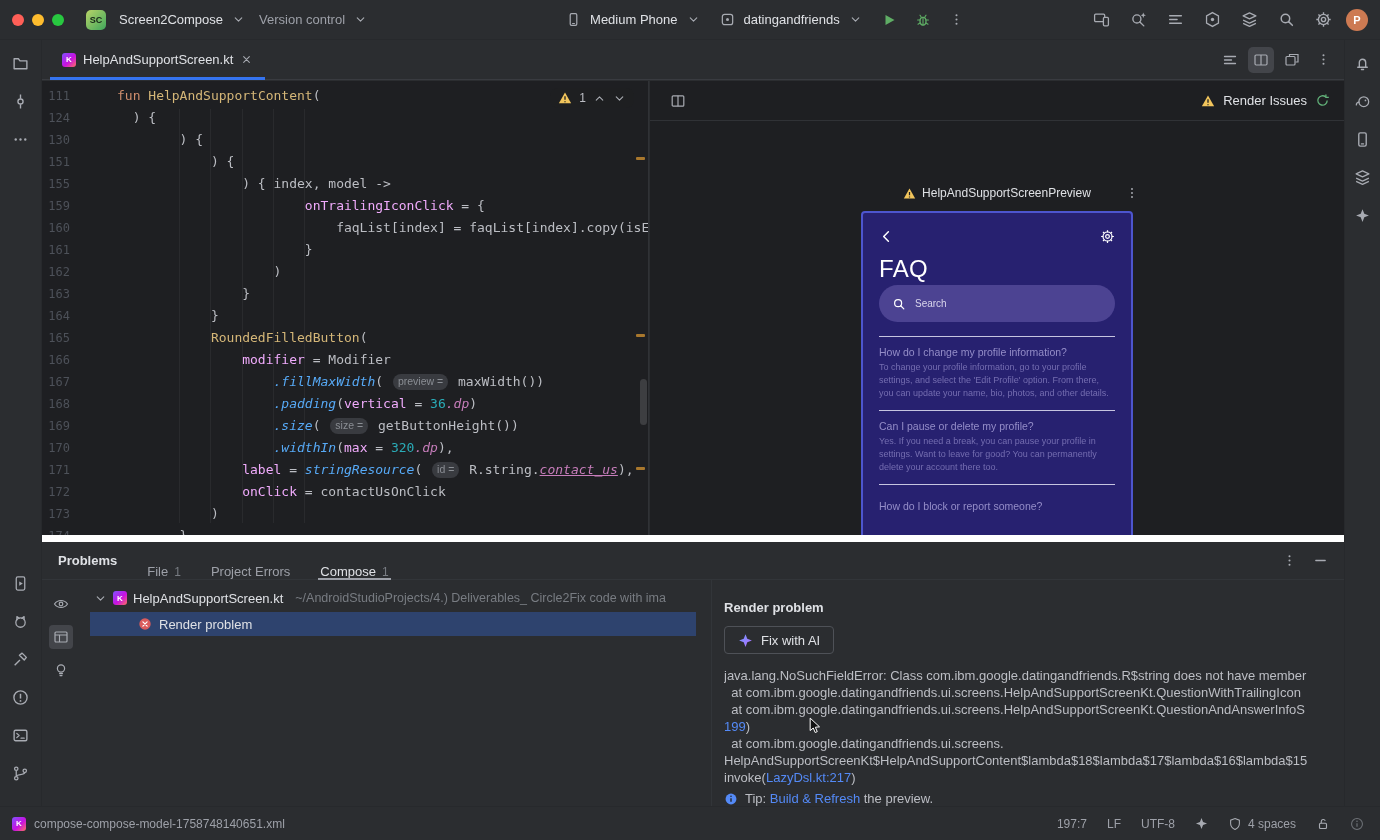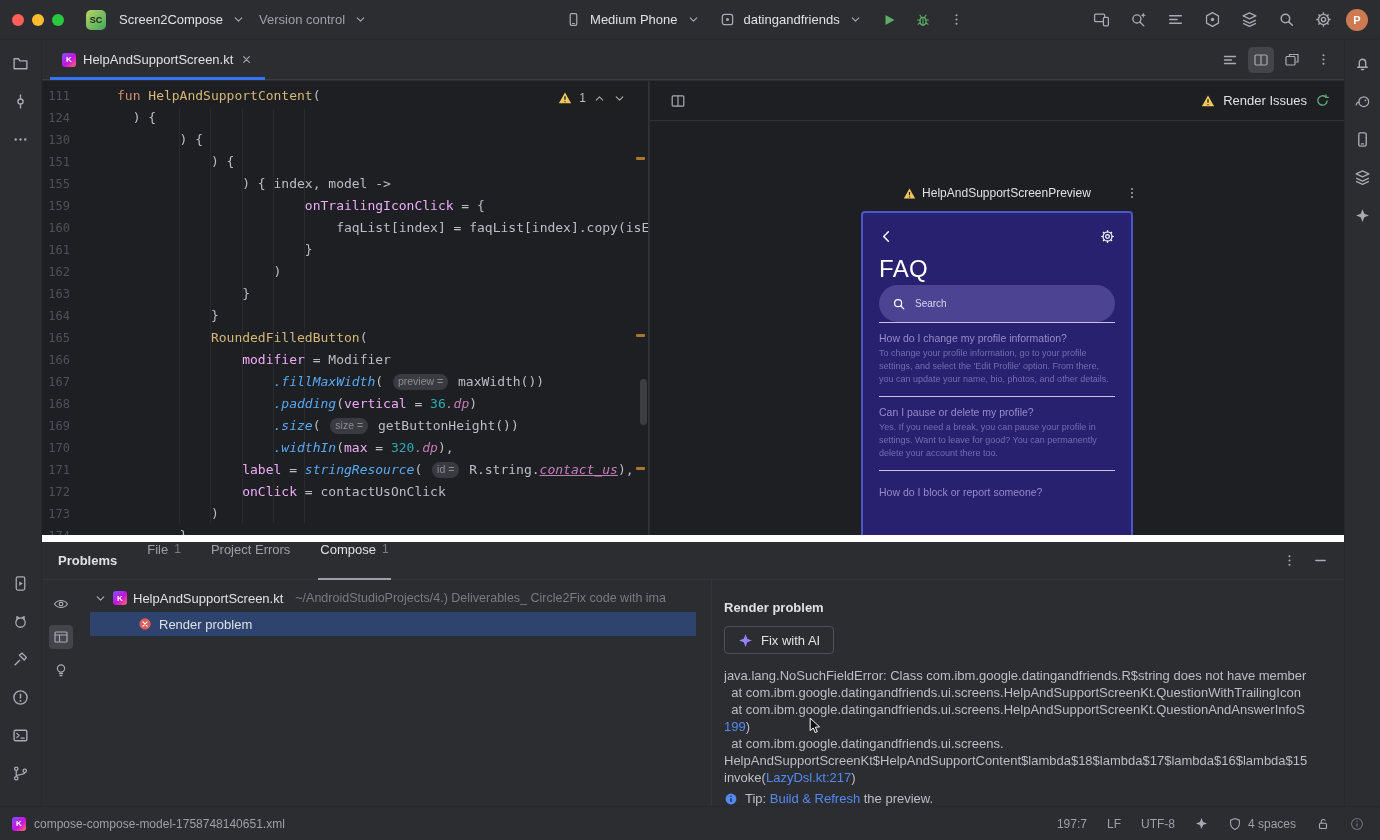--- a/index.html
+++ b/index.html
@@ -65,32 +65,32 @@
 .preview-toolbar{height:40px;border-bottom:1px solid #303236;display:flex;align-items:center;padding:0 14px;flex:0 0 40px}
 .render-issues{margin-left:auto;display:flex;align-items:center;gap:8px;font-size:13px;color:#dfe1e5}
 .preview-canvas{position:relative;flex:1;overflow:hidden}
 .preview-stack{position:absolute;left:50%;transform:translateX(-50%);top:62px;width:272px}
 .preview-label{display:flex;align-items:center;justify-content:center;gap:6px;height:20px;font-size:12px;color:#dfe1e5;position:relative}
 .preview-label .menu{position:absolute;right:-6px;top:3px}
 .phone{margin-top:8px;height:370px;border:2px solid #4D55CE;border-radius:4px 4px 0 0;background:#272170;padding:12px 16px;overflow:hidden}
 .phone-topbar{display:flex;align-items:center;justify-content:space-between;height:22px;color:#fff}
 .phone-title{font-size:24px;color:#fff;margin-top:8px;letter-spacing:.3px}
 .phone-search{margin-top:2px;height:37px;border-radius:19px;background:#4C4392;display:flex;align-items:center;gap:9px;padding:0 13px;color:#d9d6ec;font-size:10px}
-#faq-list{margin-top:0}
+#faq-list{margin-top:14px}
 .faq-divider{height:1px;background:#D8D6EC;opacity:.9}
 .faq-q{font-size:10.5px;color:#948DC8;margin:9px 0 3px}
 .faq-a{font-size:9px;line-height:13px;color:#746DB0}
 .faq-item > :last-child{margin-bottom:10px}
 .faq-item.no-answer .faq-q{margin:15px 0 13px}
 
 
 .bottom-panel{position:absolute;left:42px;right:36px;top:535px;height:271px;border-top:7px solid #ffffff;background:#2b2d30;display:flex;flex-direction:column}
 .panel-tabs{height:38px;flex:0 0 38px;display:flex;align-items:center;padding:0 16px;gap:30px;border-bottom:1px solid #323539}
 .panel-title{font-weight:700;color:#dfe1e5}
-.ptab{color:#9da0a8;display:flex;align-items:flex-start;gap:6px;height:100%;position:relative}
+.ptab{color:#9da0a8;display:flex;align-items:flex-end;gap:6px;height:100%;position:relative}
 .ptab .badge{color:#787c82;font-size:12px}
 .ptab.active{color:#dfe1e5}
 .ptab.active::after{content:"";position:absolute;bottom:-1px;left:-2px;right:-2px;height:2px;background:#9DA0A8}
 .panel-actions{margin-left:auto;display:flex;gap:16px;align-items:center}
 .panel-body{flex:1;display:flex;min-height:0}
 .mini-strip{width:38px;display:flex;flex-direction:column;align-items:center;padding-top:12px;gap:9px}
 .mini-btn{width:24px;height:24px;border-radius:4px;display:flex;align-items:center;justify-content:center}
 .mini-btn.active{background:#43454a}
 .tree-pane{width:632px;flex:0 0 632px;padding-top:6px;border-right:1px solid #323539;overflow:hidden}
 .tree-row{height:24px;display:flex;align-items:center}

